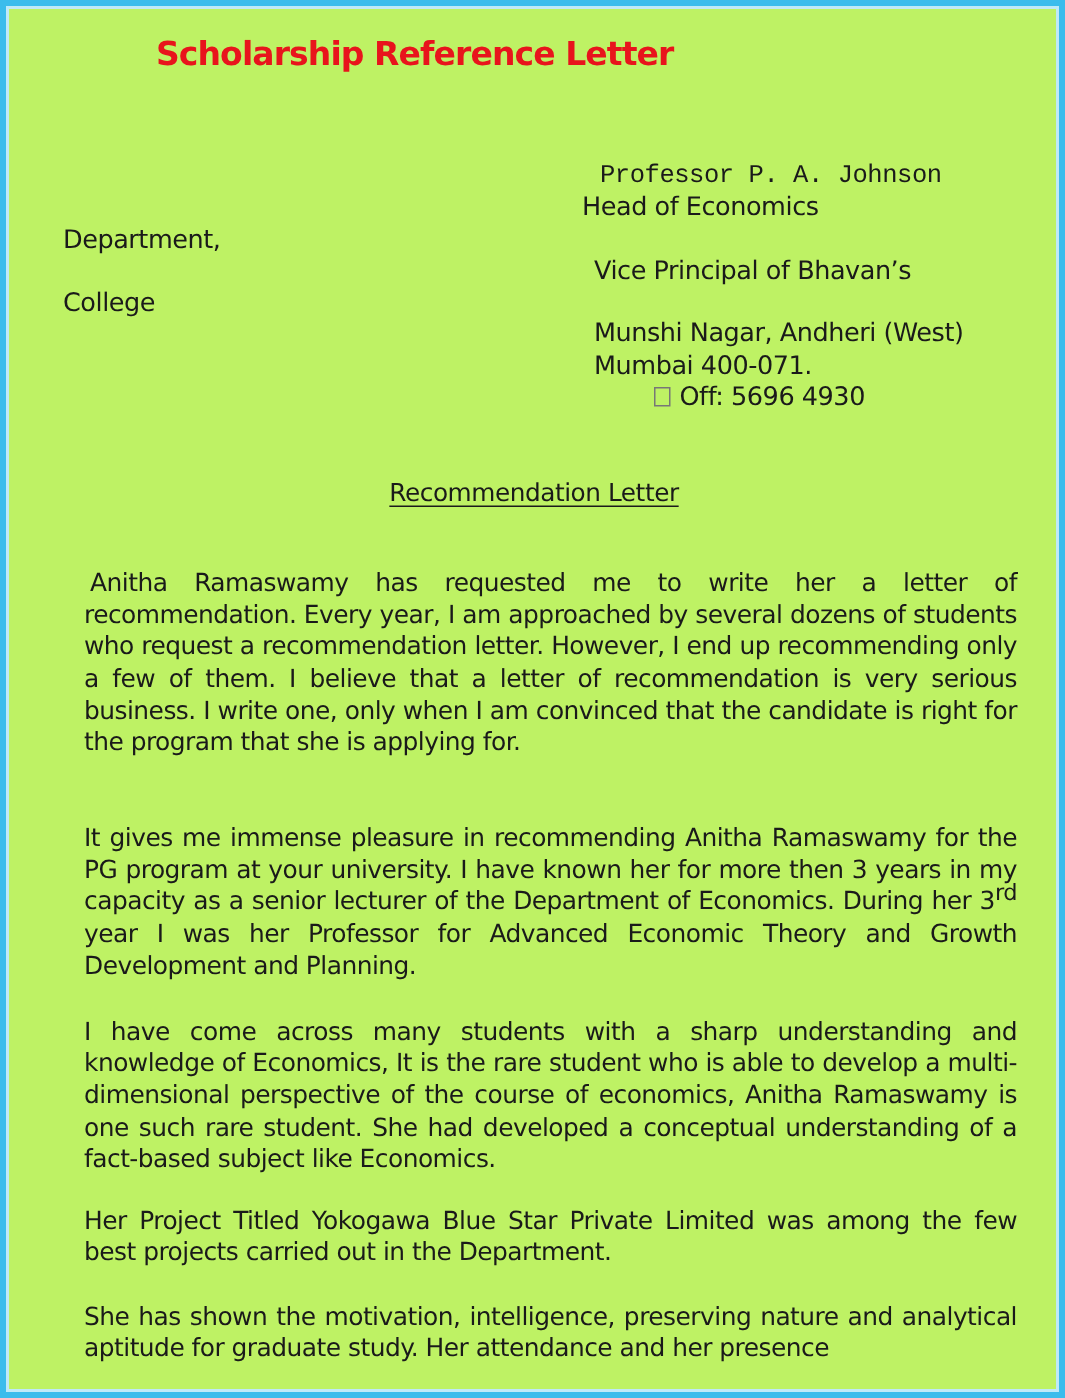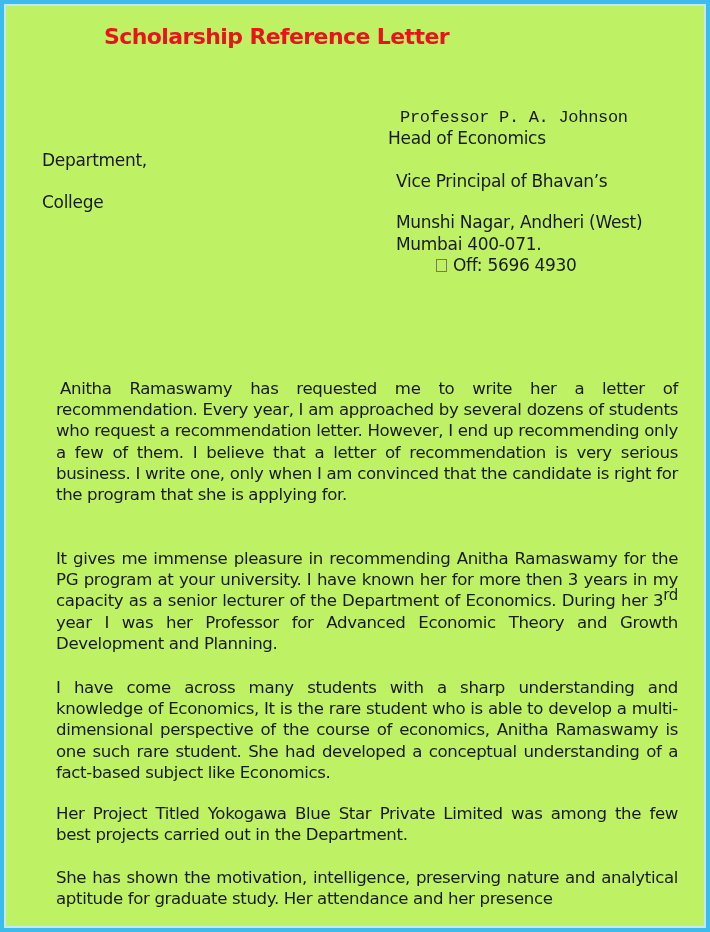--- a/index.html
+++ b/index.html
@@ -93,20 +93,21 @@
     <div class="line" style="left:38px; top:146px;">Department,</div>
     <div class="line" style="left:392px; top:167px;">Vice Principal of Bhavan’s</div>
     <div class="line" style="left:38px; top:188px;">College</div>
     <div class="line" style="left:392px; top:208px;">Munshi Nagar, Andheri  (West)</div>
     <div class="line" style="left:392px; top:230px;">Mumbai 400-071.</div>
     <div class="line" style="left:396px; top:251px;margin-left:36px;">
       <span class="phone-box"></span><span>Off: 5696 4930</span>
     </div>
   </div>
 
+  <div class="subject">Recommendation Letter</div>
 
   <p class="para" style="top:374px; text-indent:4px;">Anitha Ramaswamy has requested me to write her a letter of recommendation. Every year, I am approached by several dozens of students who request a recommendation letter. However, I end up recommending only a few of them. I believe that a letter of recommendation is very serious business. I write one, only when I am convinced that the candidate is right for the program that she is applying for.</p>
 
   <p class="para" style="top:544px;"><span>It gives me immense pleasure in recommending Anitha Ramaswamy for the PG program at your university. I have known her for more then 3 years in my capacity as a senior lecturer of the Department of Economics. During her 3</span><sup>rd</sup><span> year I was her Professor for Advanced Economic Theory and Growth Development and Planning.</span></p>
 
   <p class="para" style="top:673px;">I have come across many students with a sharp understanding and knowledge of Economics, It is the rare student who is able to develop a multi-dimensional perspective of the course of economics, Anitha Ramaswamy is one such rare student. She had developed a conceptual understanding of a fact-based subject like Economics.</p>
 
   <p class="para" style="top:863px;">She has shown the motivation, intelligence, preserving nature and analytical aptitude for graduate study. Her attendance and her presence</p>
 
   <p class="para" style="top:799px;">Her Project Titled Yokogawa Blue Star Private Limited was among the few best projects carried out in the Department.</p>

